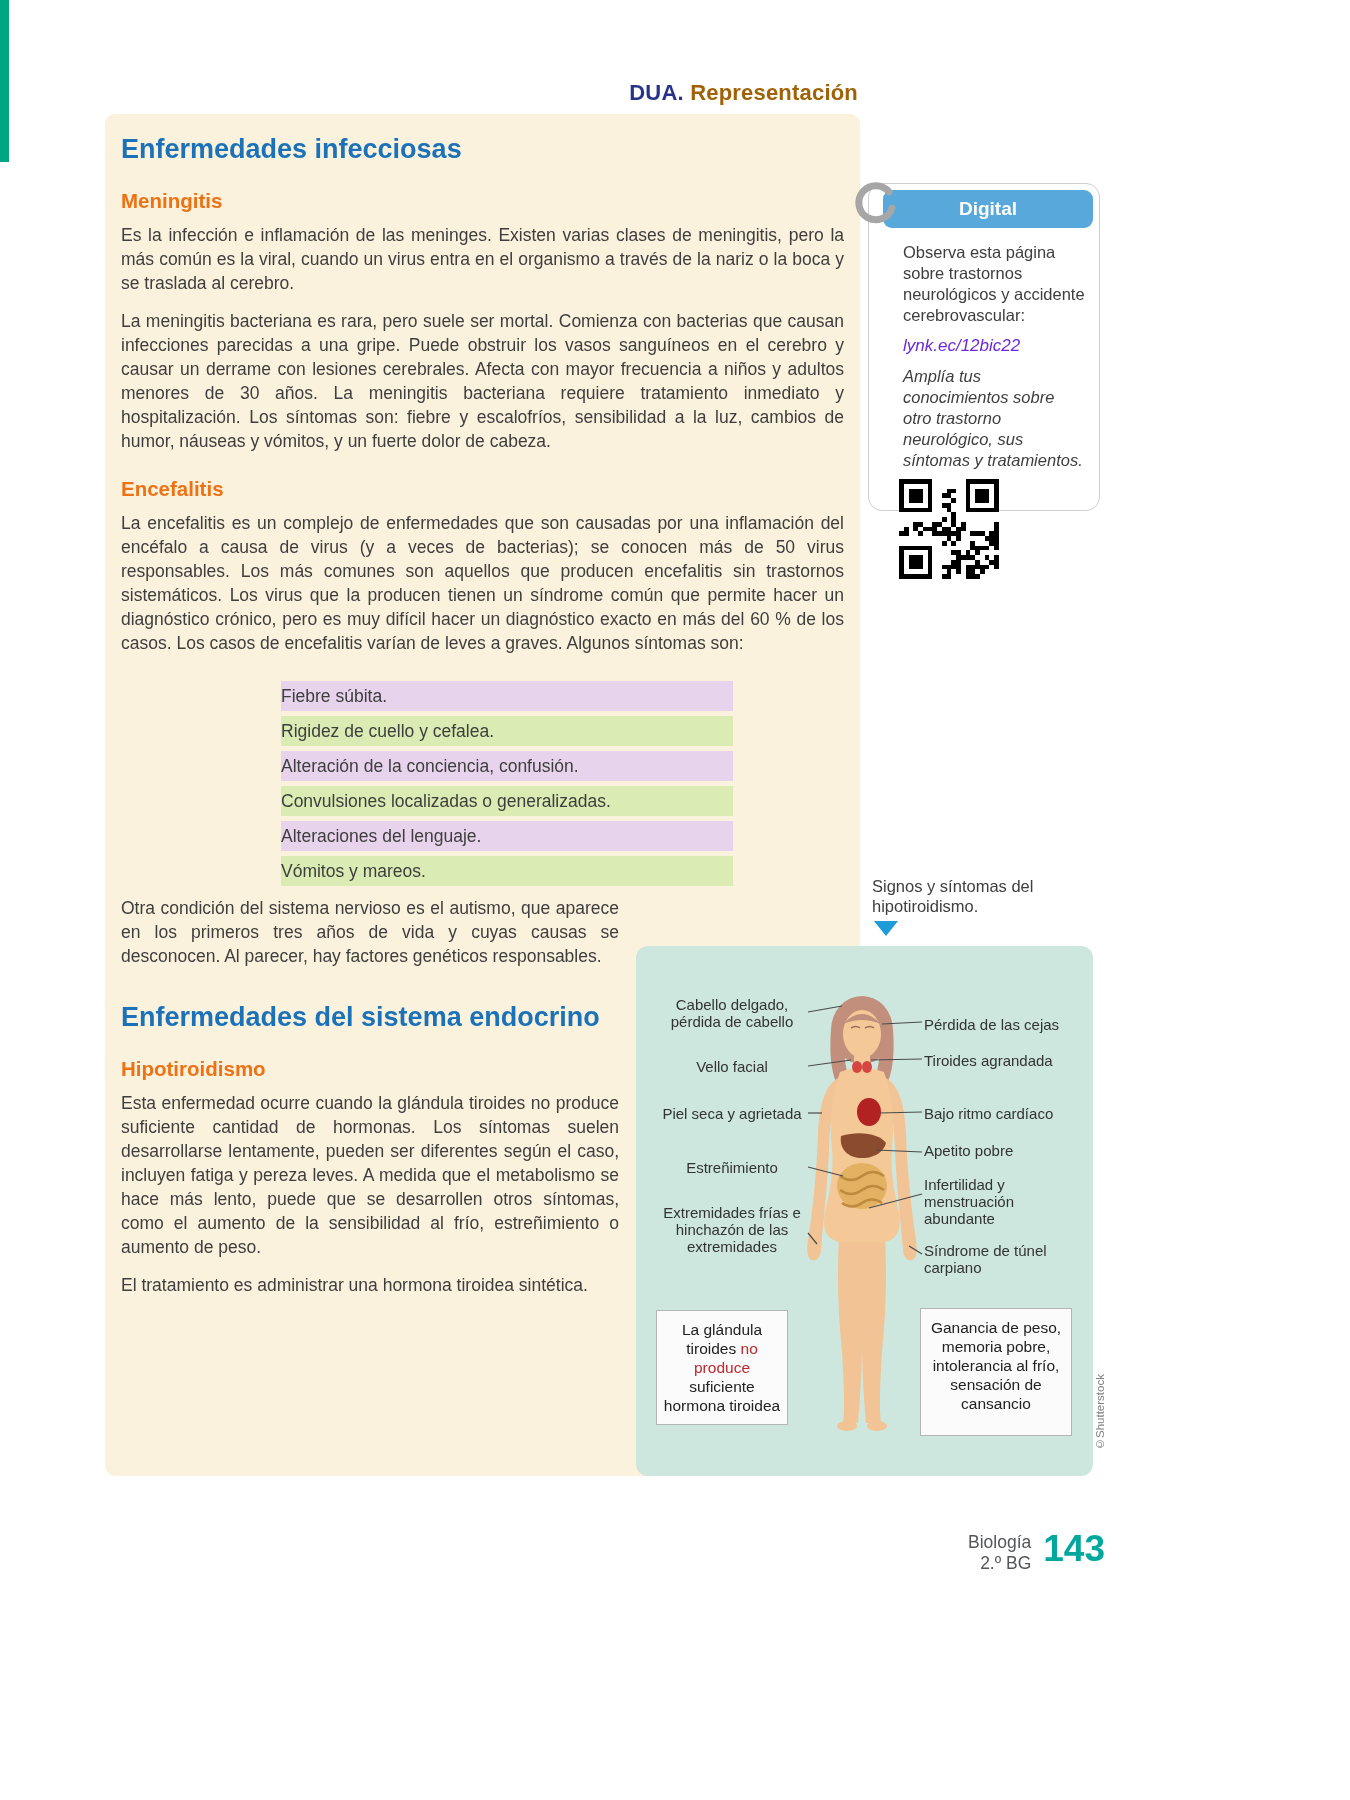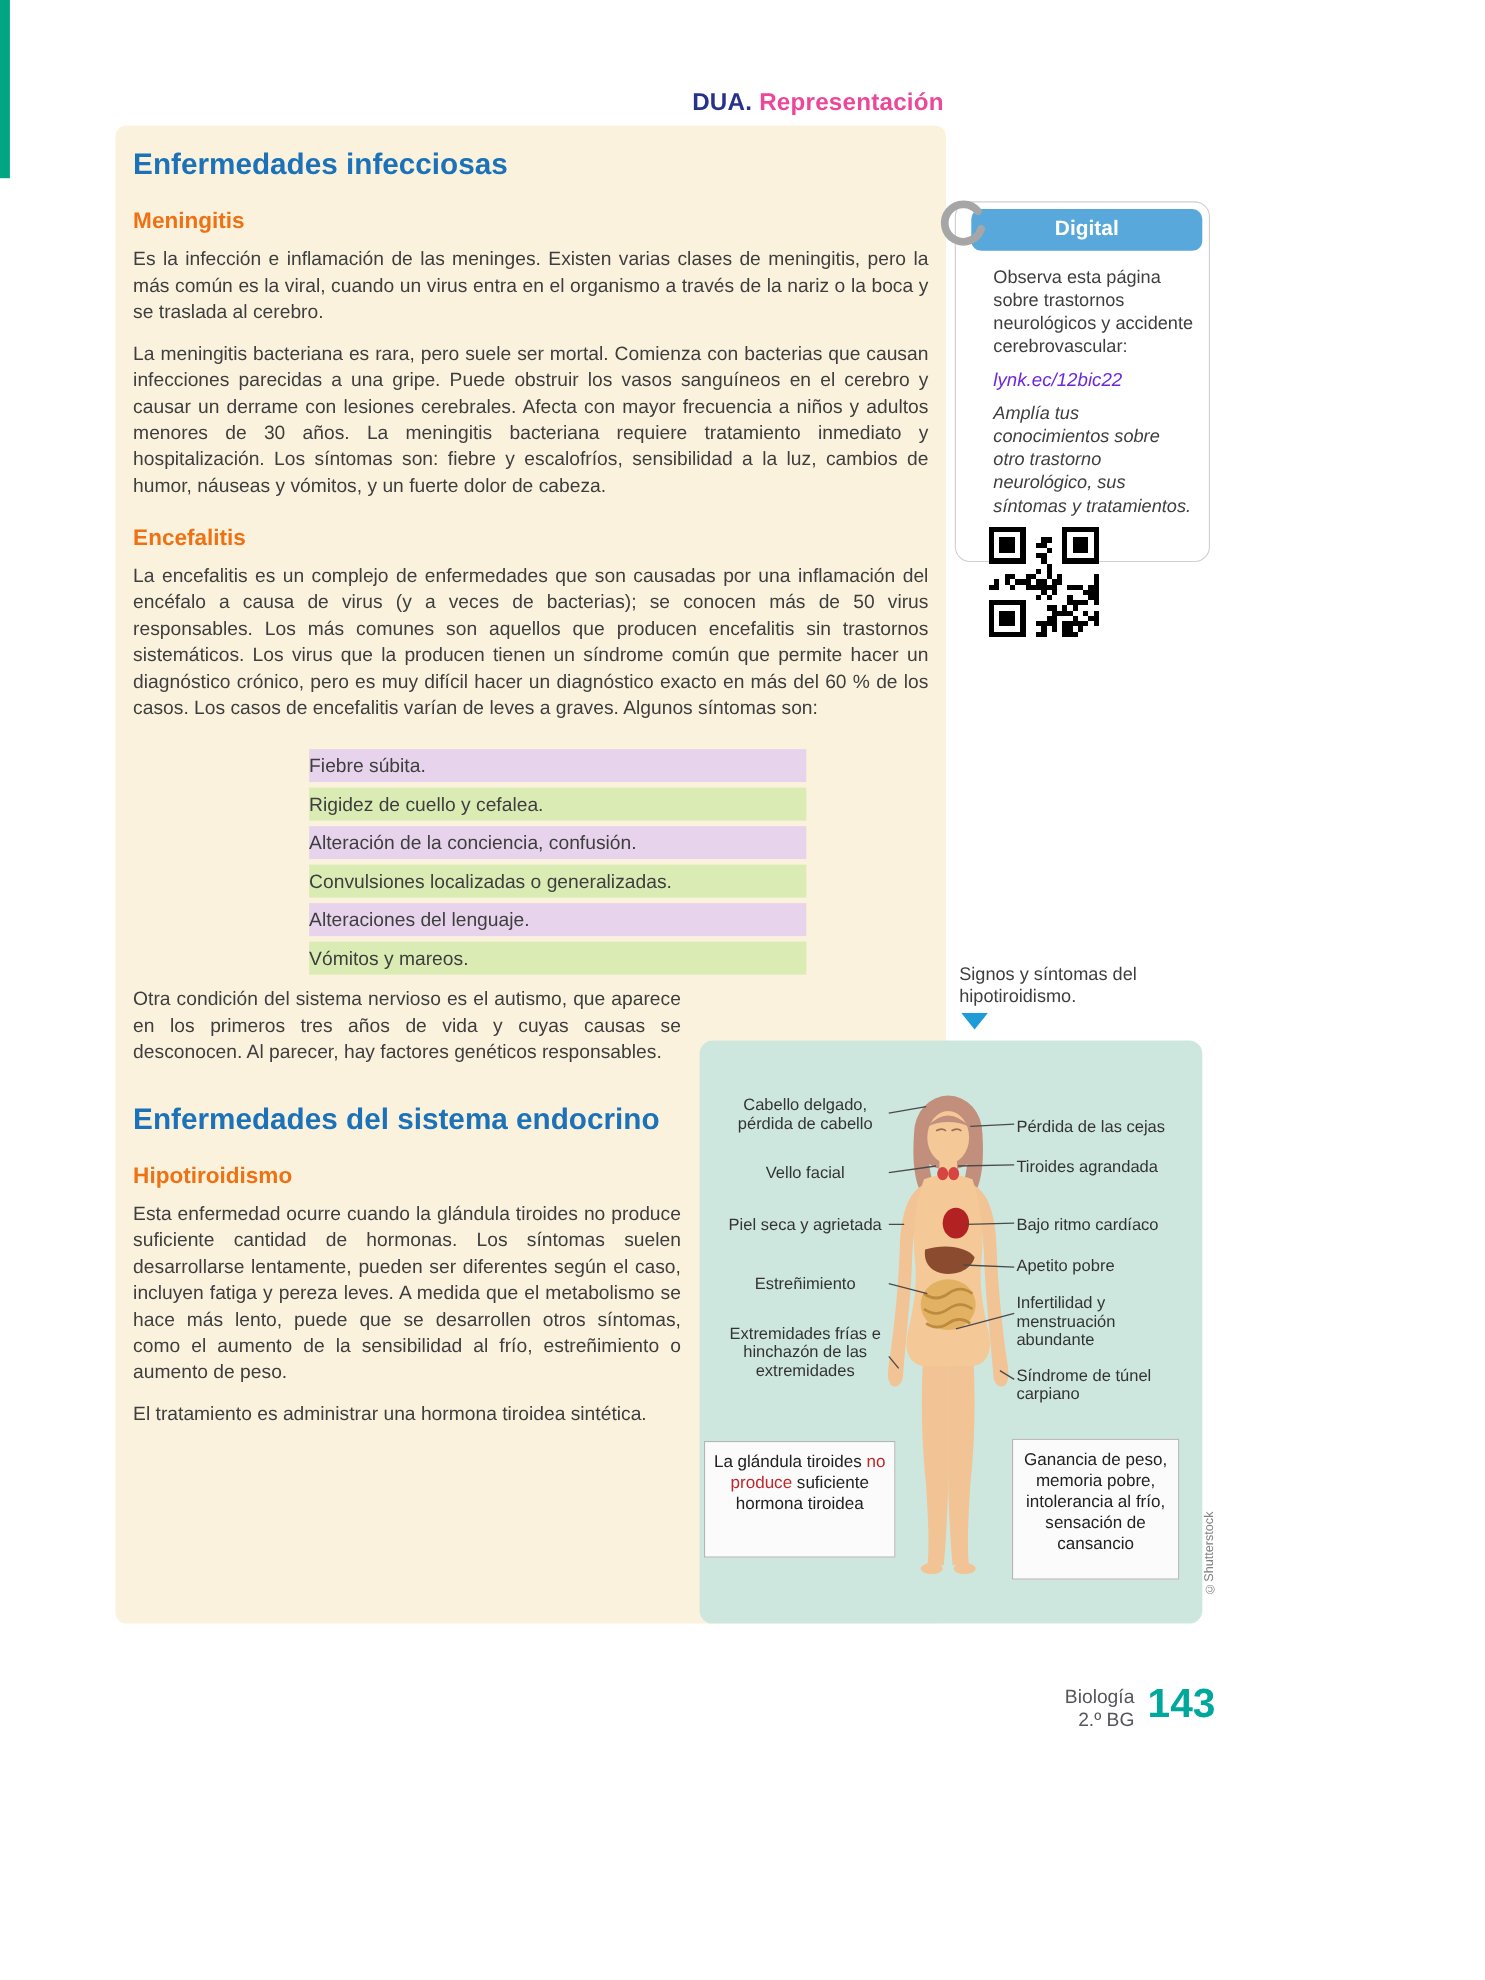--- a/index.html
+++ b/index.html
@@ -5,21 +5,21 @@
   html,body{margin:0;padding:0;background:#ffffff;}
   .page{position:relative;width:1350px;height:1800px;background:#ffffff;
         font-family:"Liberation Sans", sans-serif;overflow:hidden;}
 
   .edge-bar{position:absolute;left:0;top:0;width:9px;height:162px;background:#00a583;}
 
   
   .dua{position:absolute;top:80px;left:500px;width:358px;text-align:right;
        font-size:22px;font-weight:bold;letter-spacing:.2px;}
   .dua .dua-main{color:#27338b;}
-  .dua .dua-sub{color:#ec4899;}
+  .dua .dua-sub{color:#a16207;}
 
   
   .panel{position:absolute;left:105px;top:114px;width:755px;height:1362px;
          background:#fbf2de;border-radius:10px;box-sizing:border-box;
          padding:18px 16px;color:#3e3e3e;}
   .panel h1{font-size:27px;color:#1b72b8;margin:2px 0 14px;font-weight:bold;}
   .panel h2{font-size:20.5px;color:#ee7214;margin:24px 0 10px;font-weight:bold;}
   .panel p{font-size:17.5px;line-height:24px;margin:0 0 14px;text-align:justify;}
   .bars{margin:26px 0 10px 160px;width:452px;}
   .bar{height:30px;line-height:30px;margin-bottom:5px;text-align:left;
@@ -56,21 +56,21 @@
            background:#cde7de;border-radius:12px;}
   .diagram-title{position:absolute;top:12px;left:0;width:100%;text-align:center;
            font-size:19px;font-weight:bold;color:#141414;}
   .fig-svg{position:absolute;left:0;top:0;width:457px;height:530px;}
   .lbl{position:absolute;font-size:15px;line-height:17px;color:#333333;}
   .lbl-left{width:148px;text-align:center;left:22px;}
   .lbl-right{left:288px;width:160px;text-align:left;}
   .note-box{position:absolute;background:#fbfbfb;border:1px solid #b5b5b5;
            box-sizing:border-box;text-align:center;font-size:15.5px;
            line-height:19px;color:#222222;padding:9px 6px;}
-  .box-a{left:4px;top:364px;width:174px;min-height:106px;}
+  .box-a{left:20px;top:364px;width:132px;min-height:106px;}
   .box-b{left:284px;top:362px;width:152px;min-height:128px;}
   .red{color:#c0272d;}
 
   .credit{position:absolute;left:1094px;top:1340px;height:110px;
           writing-mode:vertical-rl;transform:rotate(180deg);
           font-size:11.5px;color:#808080;}
 
   
   .footer{position:absolute;top:1532px;right:245px;display:flex;gap:12px;
           align-items:flex-start;}

